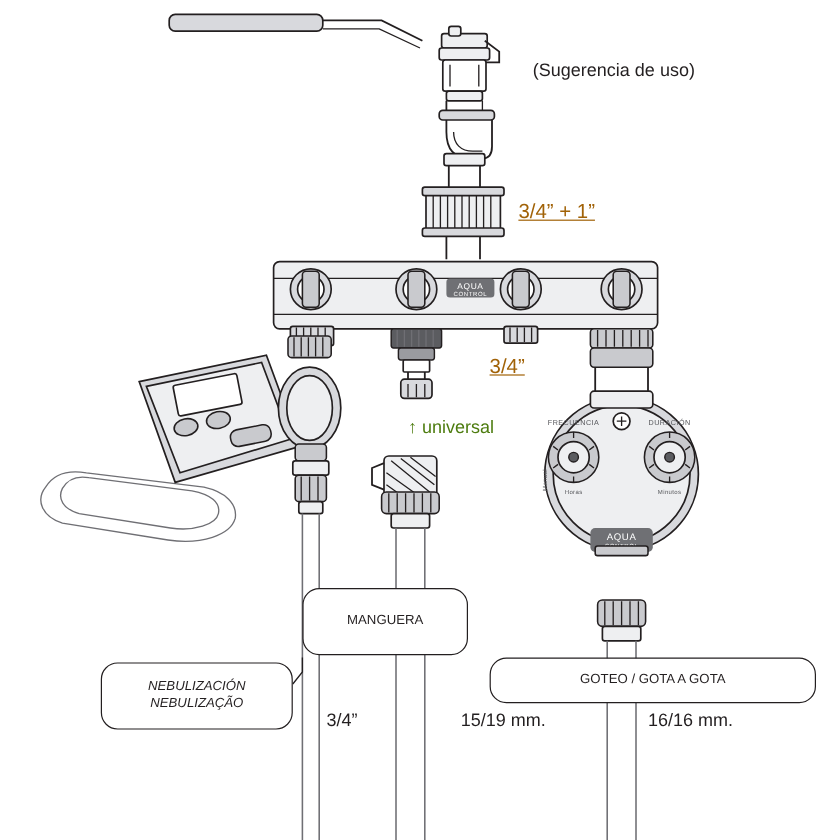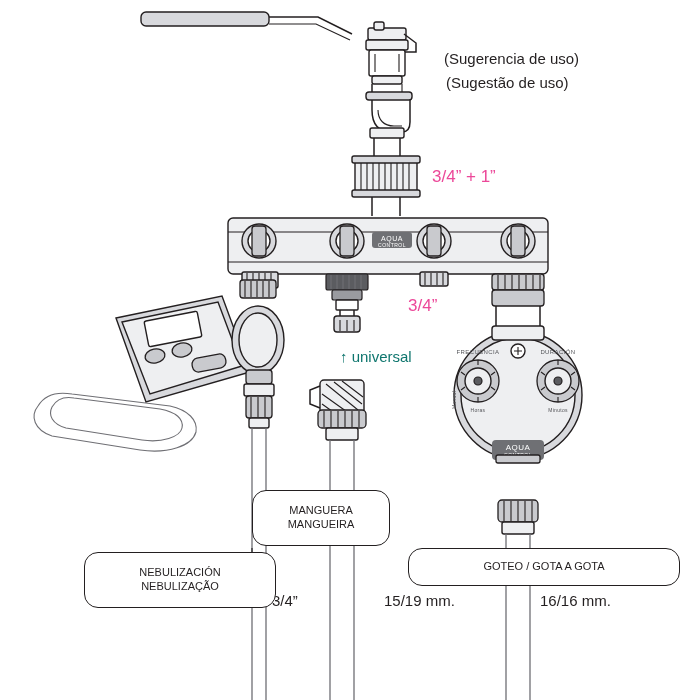--- a/index.html
+++ b/index.html
@@ -4,22 +4,22 @@
 <style>
   html, body { margin:0; padding:0; }
   body {
     width:700px; height:700px; background:#ffffff;
     font-family:"Liberation Sans", sans-serif;
     color:#231f20; position:relative; overflow:hidden;
   }
   #stage { position:absolute; left:0; top:0; width:700px; height:700px; }
   .lbl { position:absolute; white-space:nowrap; }
   .t-suger { font-size:15px; color:#231f20; }
-  .t-dim { font-size:17px; color:#ec4899; }
-  .t-univ { font-size:15px; color:#0f766e; }
+  .t-dim { font-size:17px; color:#a16207;text-decoration:underline; }
+  .t-univ { font-size:15px; color:#4d7c0f; }
   .t-small { font-size:15px; color:#231f20; }
   .callout-text { font-size:11px; color:#231f20; text-align:center; line-height:1.25; }
   .callout-box {
     position:absolute; border:1.6px solid #231f20; border-radius:14px;
     background:#ffffff; box-sizing:border-box;
     display:flex; align-items:center; justify-content:center;
   }
   svg { position:absolute; left:0; top:0; }
   .s  { fill:none; stroke:#231f20; stroke-width:1.5; }
   .s2 { fill:none; stroke:#231f20; stroke-width:1.1; }
@@ -222,40 +222,38 @@
     </g>
 
     <g>
       <path class="s2" d="M244 570 L252 560 L252 548"></path>
       <path class="s2" d="M308 505 L300 520"></path>
       <path class="s2" d="M478 568 L478 556"></path>
     </g>
   </svg>
 
   <div class="lbl t-suger" style="left:444px; top:50px;">(Sugerencia de uso)</div>
-  <div class="lbl t-suger" style="left:446px; top:74px;">(Sugestão de uso)</div>
 
   <div class="lbl t-dim" style="left:432px; top:167px;">3/4” + 1”</div>
 
   <div class="lbl t-dim" style="left:408px; top:296px;">3/4”</div>
 
   <div class="lbl t-univ" style="left:340px; top:348px;">↑ universal</div>
 
   <div class="lbl t-small" style="left:272px; top:592px;">3/4”</div>
   <div class="lbl t-small" style="left:384px; top:592px;">15/19 mm.</div>
   <div class="lbl t-small" style="left:540px; top:592px;">16/16 mm.</div>
 
   <div class="callout-box" style="left:252px; top:490px; width:138px; height:56px;">
     <div class="callout-text">
       <div>MANGUERA</div>
-      <div>MANGUEIRA</div>
     </div>
   </div>
 
-  <div class="callout-box" style="left:84px; top:552px; width:192px; height:56px;">
+  <div class="callout-box" style="left:84px; top:552px; width:160px; height:56px;font-style:italic;">
     <div class="callout-text">
       <div>NEBULIZACIÓN</div>
       <div>NEBULIZAÇÃO</div>
     </div>
   </div>
 
   <div class="callout-box" style="left:408px; top:548px; width:272px; height:38px;">
     <div class="callout-text">
       <div>GOTEO / GOTA A GOTA</div>
     </div>

